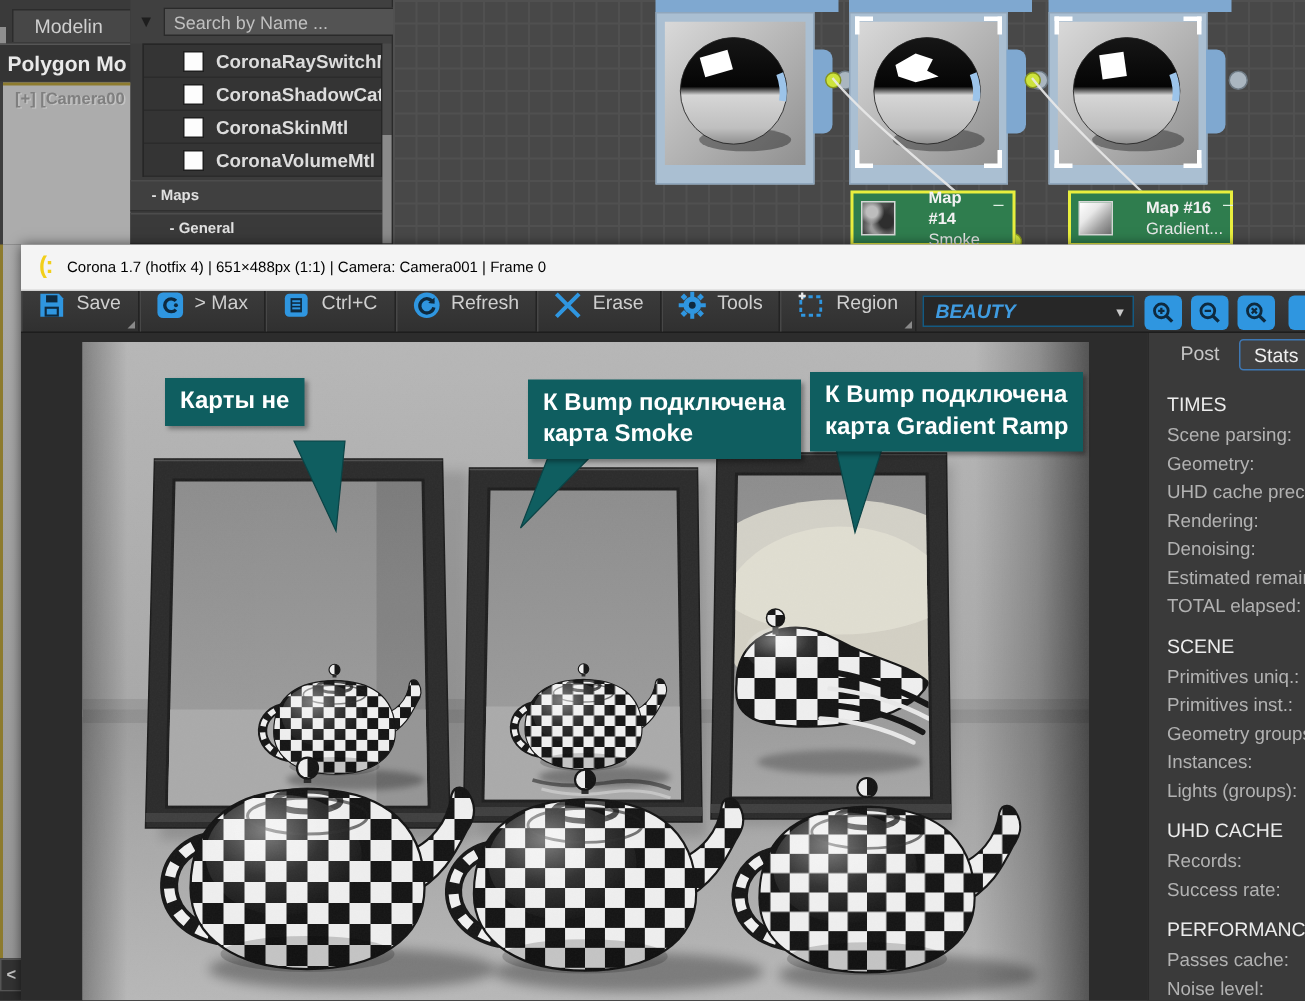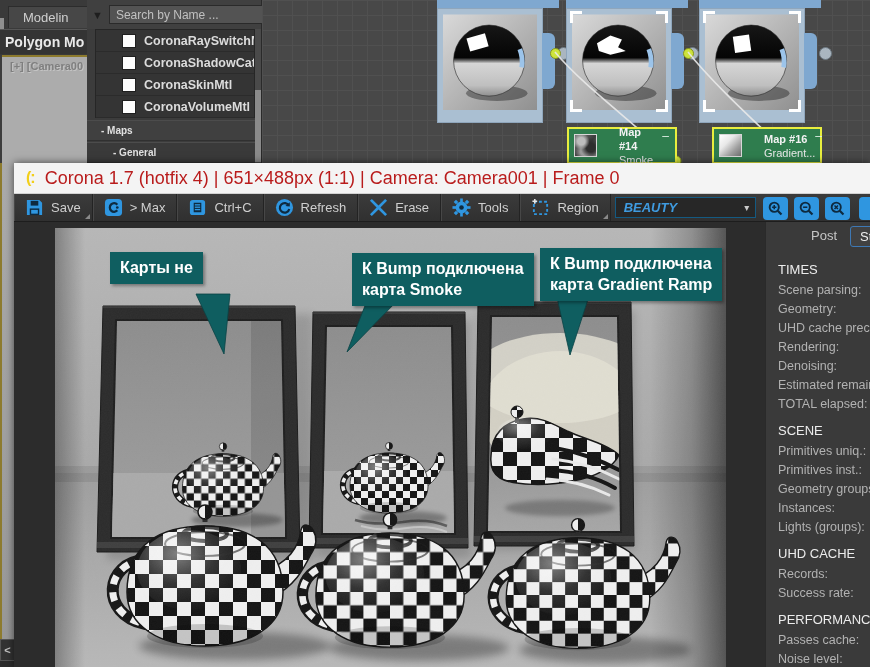--- a/index.html
+++ b/index.html
@@ -64,42 +64,42 @@
     radial-gradient(circle at 30% 30%,#bdbdbd 0 18%,transparent 40%),
     radial-gradient(circle at 75% 60%,#2e2e2e 0 22%,transparent 50%),
     radial-gradient(circle at 45% 80%,#9a9a9a 0 20%,transparent 45%),
     linear-gradient(130deg,#777,#3c3c3c 55%,#8a8a8a);}
   #m16thumb{background:linear-gradient(135deg,#ffffff 0%,#e8e8e8 35%,#9f9f9f 70%,#6f6f6f 100%);}
 
   
   #vfb{left:14px;top:163px;width:856px;height:504px;background:#2c2c2c;z-index:10;box-shadow:0 0 8px rgba(0,0,0,.6);}
   #vfb-title{left:0;top:0;width:100%;height:31px;background:#f4f4f4;border-bottom:1px solid #d2d2d2;display:flex;align-items:center;gap:10px;padding:0 12px;}
   #vfb-logo{color:#f2cf1a;font-size:16px;font-weight:bold;letter-spacing:-1px;}
-  #vfb-title-text{color:#b91c1c;font-size:18px;}
+  #vfb-title-text{color:#000000;font-size:10px;}
   #vfb-toolbar{left:0;top:31px;width:100%;height:28px;background:linear-gradient(#3b3b3b,#303030);border-bottom:1px solid #1d1d1d;
     display:flex;align-items:stretch;}
-  .tbtn{display:flex;align-items:center;gap:7px;padding:0 11px;border-right:1px solid #232323;box-shadow:inset 1px 0 0 #474747;position:relative;}
+  .tbtn{display:flex;gap:7px;padding:0 11px;border-right:1px solid #232323;box-shadow:inset 1px 0 0 #474747;position:relative;}
   .tbtn .tlbl{color:#cfcfcf;font-size:13px;white-space:nowrap;}
   .tbtn svg{display:block;}
   .foldtri{position:absolute;right:2px;bottom:2px;width:0;height:0;border-left:5px solid transparent;border-bottom:5px solid #8a8a8a;}
   #chan-select{display:flex;align-items:center;margin:3px 4px;width:158px;background:#272727;border:1px solid #145a82;}
   #chan-label{flex:1;color:#3f9be0;font-size:13px;font-weight:bold;font-style:italic;padding-left:8px;white-space:nowrap;overflow:hidden;}
   #chan-arrow{color:#c9c9c9;font-size:10px;padding:0 6px;}
   .zbtn{width:28px;height:23px;margin:3px 3px;background:#2f96e0;border-radius:4px;display:flex;align-items:center;justify-content:center;}
   #zbtn-part{width:12px;height:23px;margin:3px 0 3px 6px;background:#2f96e0;border-radius:4px 0 0 4px;}
 
   
   #render-wrap{left:41px;top:65px;width:671px;height:439px;background:#9f9f9f;overflow:hidden;}
   #tails{left:41px;top:65px;width:671px;height:439px;pointer-events:none;}
   .callout{position:absolute;background:#0f5e60;color:#fff;font-size:16px;font-weight:bold;line-height:21px;
     padding:5px 10px 6px 10px;box-shadow:2px 2px 3px rgba(0,0,0,.35);z-index:12;white-space:nowrap;}
 
   
   #stats-panel{left:751px;top:59px;width:105px;height:445px;background:#3a3a3a;border-left:1px solid #2a2a2a;overflow:hidden;}
-  #stats-tabs{display:flex;gap:4px;padding:4px 0 6px 12px;margin-left:24px;}
+  #stats-tabs{display:flex;gap:4px;padding:4px 0 6px 12px;}
   .vtab{color:#c6c6c6;font-size:13px;padding:2px 9px;white-space:nowrap;}
   .vtab.sel{color:#efefef;border:1px solid #3e78b4;border-radius:3px;background:#414141;}
   .st-h{color:#ececec;font-size:13px;font-weight:normal;margin:9px 0 4px 12px;white-space:nowrap;}
   .st-r{color:#b2b2b2;font-size:12.5px;line-height:19px;margin-left:12px;white-space:nowrap;}
 </style>
 </head>
 <body>
 
 <div id="stage">
 

